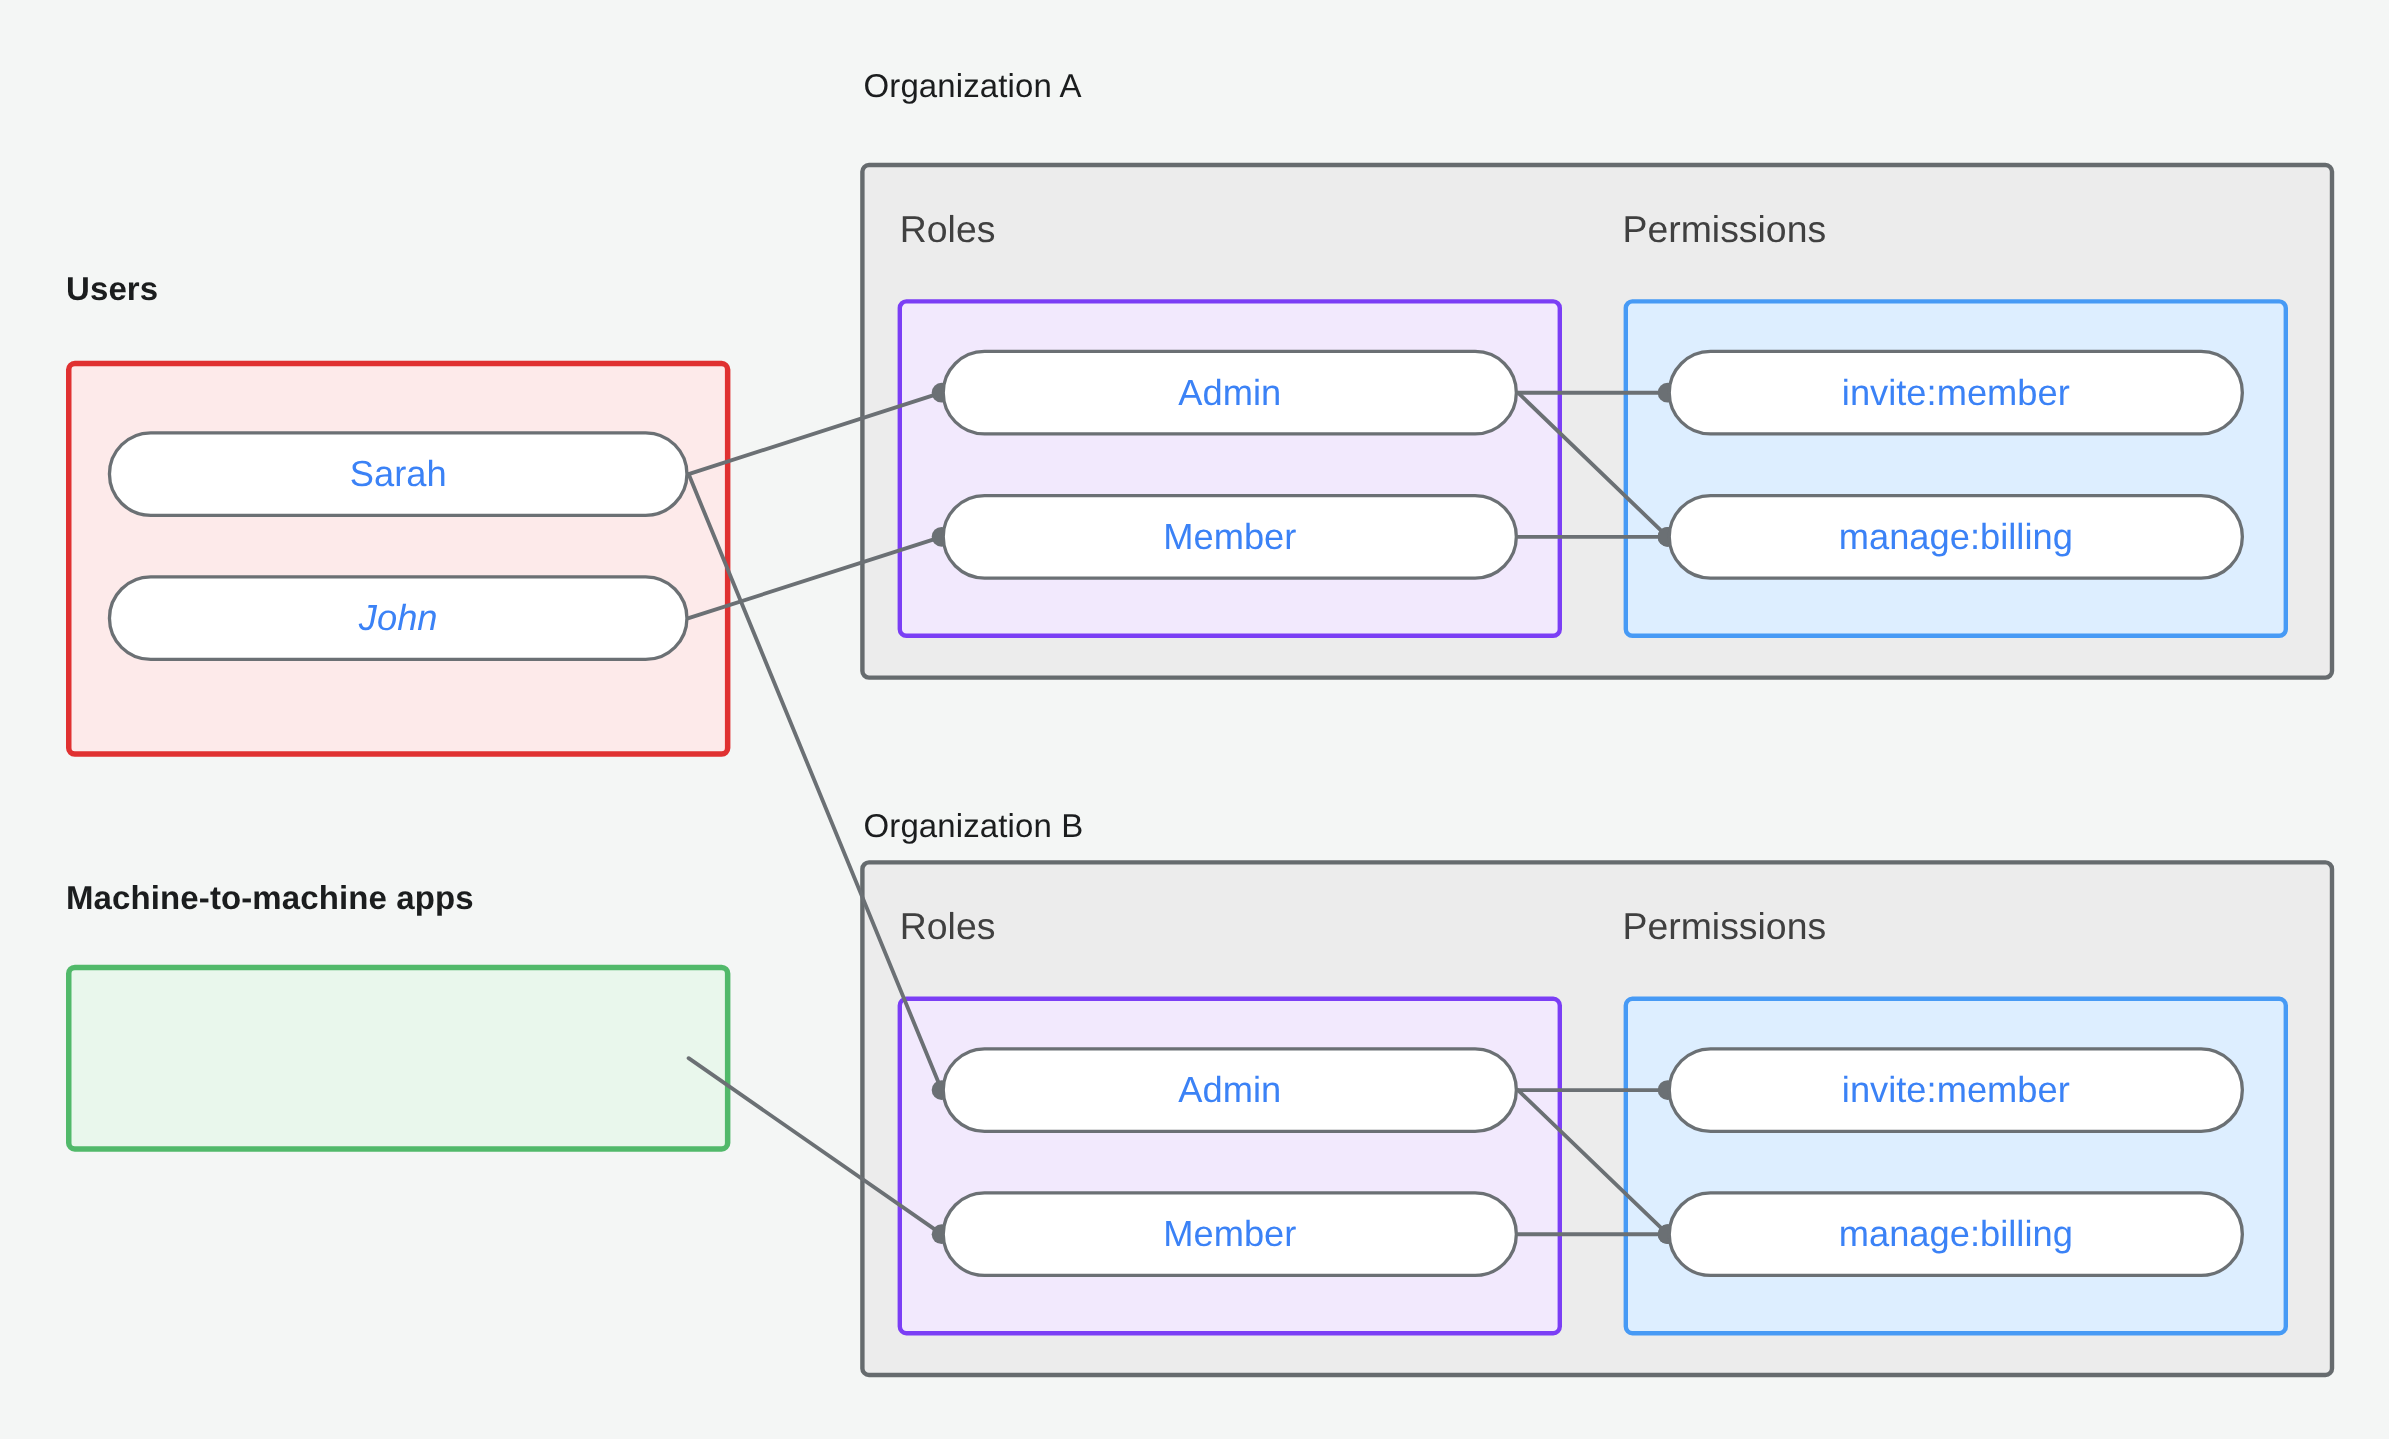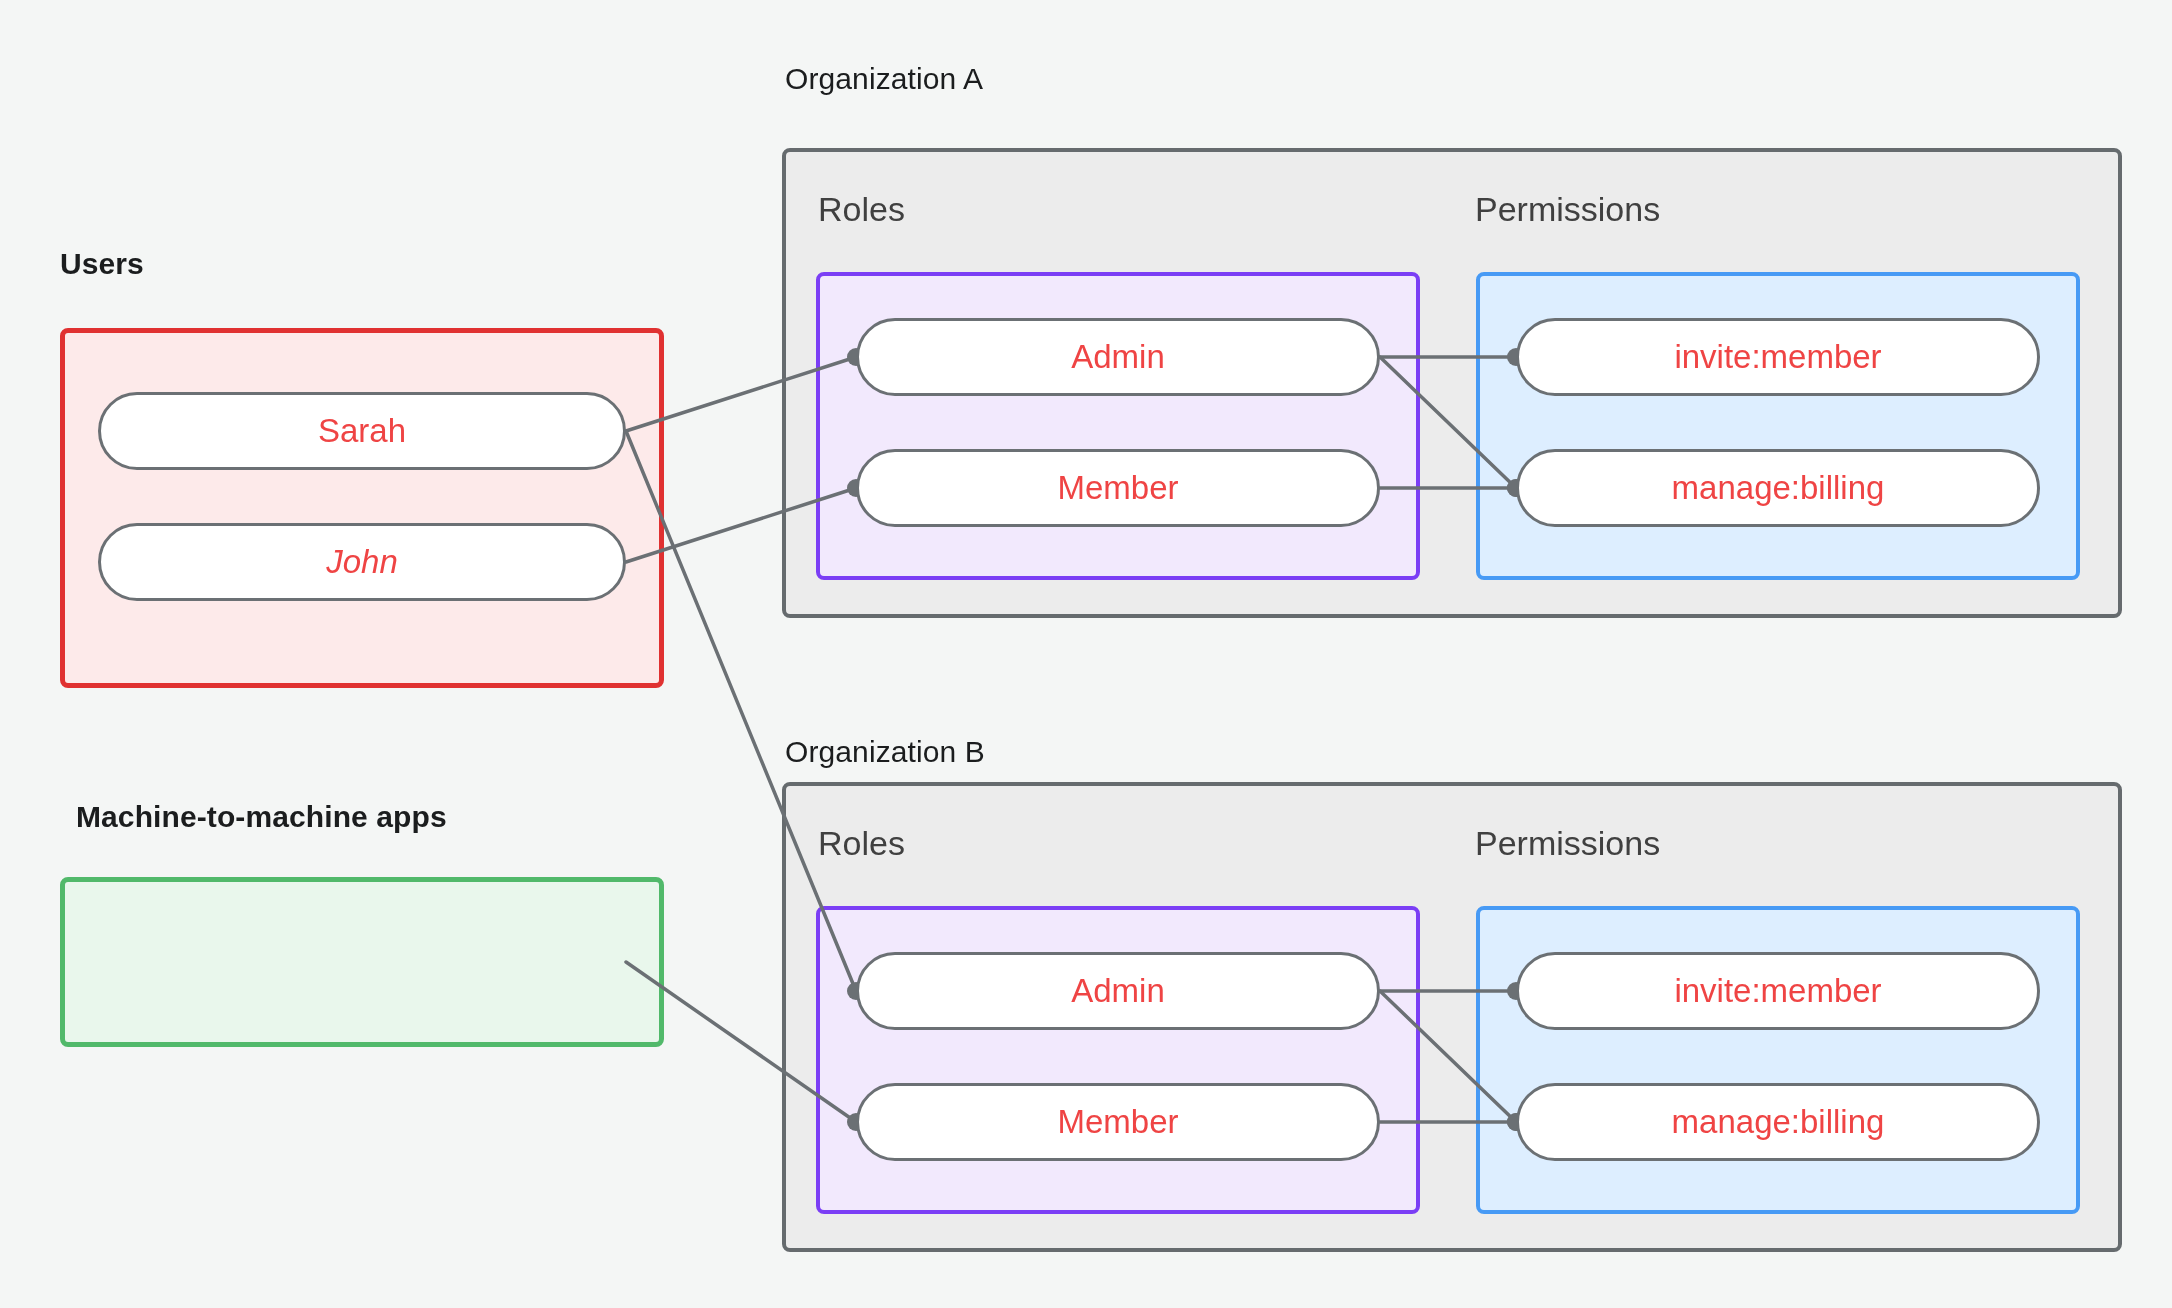--- a/index.html
+++ b/index.html
@@ -74,21 +74,21 @@
   .pill {
     position: absolute;
     box-sizing: border-box;
     background: #ffffff;
     border: 3px solid #6b7074;
     border-radius: 999px;
     display: flex;
     align-items: center;
     justify-content: center;
     font-size: 33px;
-    color: #ef4444;
+    color: #3b82f6;
     z-index: 6;
   }
 </style>
 </head>
 <body>
 
 <div id="stage">
 
   <div class="group-title" style="left:785px; top:62px;">Organization A</div>
 
@@ -122,21 +122,21 @@
   <div class="pill" id="n-org-b-invite" style="left:1516px; top:952px; width:524px; height:78px;">invite:member</div>
   <div class="pill" id="n-org-b-billing" style="left:1516px; top:1083px; width:524px; height:78px;">manage:billing</div>
 
   <div class="group-title bold" style="left:60px; top:247px;">Users</div>
 
   <div class="container-box users-box" style="left:60px; top:328px; width:604px; height:360px;"></div>
 
   <div class="pill" id="n-sarah" style="left:98px; top:392px; width:528px; height:78px;">Sarah</div>
   <div class="pill" id="n-john" style="left:98px; top:523px; width:528px; height:78px;font-style:italic;">John</div>
 
-  <div class="group-title bold" style="left:60px; top:800px;margin-left:16px;">Machine-to-machine apps</div>
+  <div class="group-title bold" style="left:60px; top:800px;">Machine-to-machine apps</div>
 
   <div class="container-box m2m-box" style="left:60px; top:877px; width:604px; height:170px;"></div>
 
 
   <svg id="edges" viewBox="0 0 2172 1308">
     <g id="edge-lines" stroke="#6b7074" stroke-width="3.5" fill="none">
         <line x1="626" y1="431" x2="856" y2="357" stroke-linecap="round"></line>
         <line x1="626" y1="431" x2="856" y2="991" stroke-linecap="round"></line>
         <line x1="626" y1="562" x2="856" y2="488" stroke-linecap="round"></line>
         <line x1="626" y1="962" x2="856" y2="1122" stroke-linecap="round"></line>

